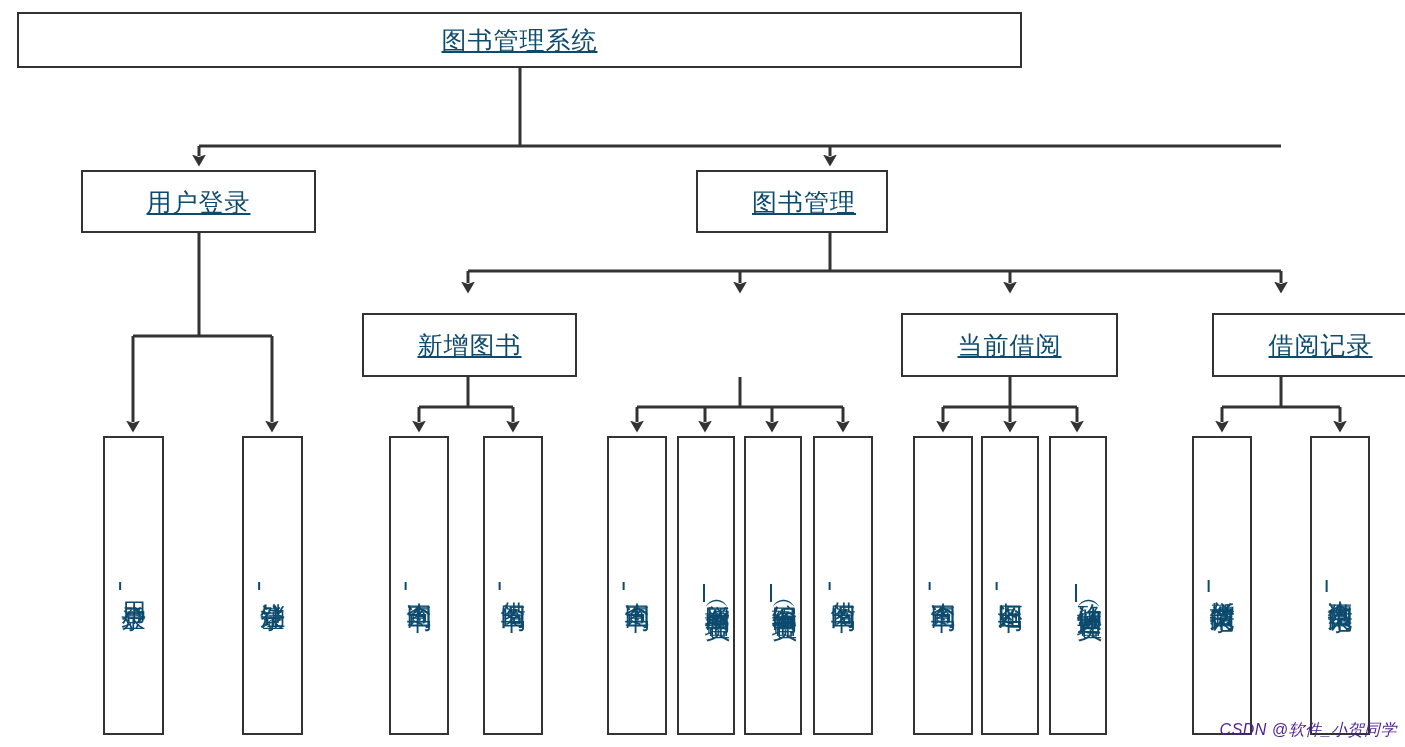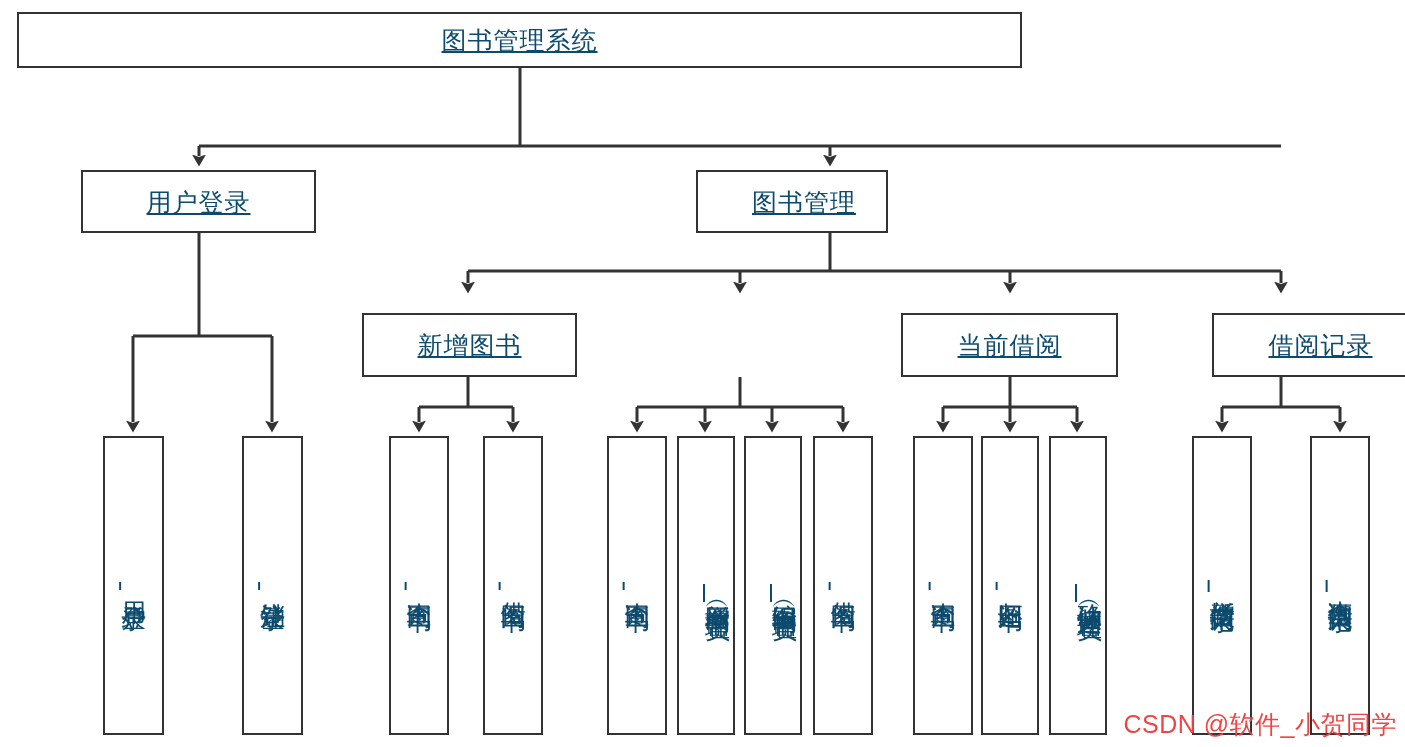--- a/index.html
+++ b/index.html
@@ -55,25 +55,26 @@
     padding-top: 0;
   }
   .label {
     display: block;
     white-space: pre-line;
   }
   #watermark {
     position: absolute;
     right: 8px;
     bottom: 6px;
-    font-size: 25px;
-    color: #ef4444;
+    font-size: 16px;
+    color: #4c1d95;
     letter-spacing: 0.5px;
     z-index: 5;
     font-family: "Liberation Sans", "DejaVu Sans", sans-serif;
+    font-style: italic;
   }
 </style>
 </head>
 <body>
 
 <div id="canvas">
 
   <svg id="wires" viewBox="0 0 1405 747">
     <defs>
       <marker id="arrow" markerWidth="12" markerHeight="14" refX="1.5" refY="7" orient="auto" markerUnits="userSpaceOnUse">

